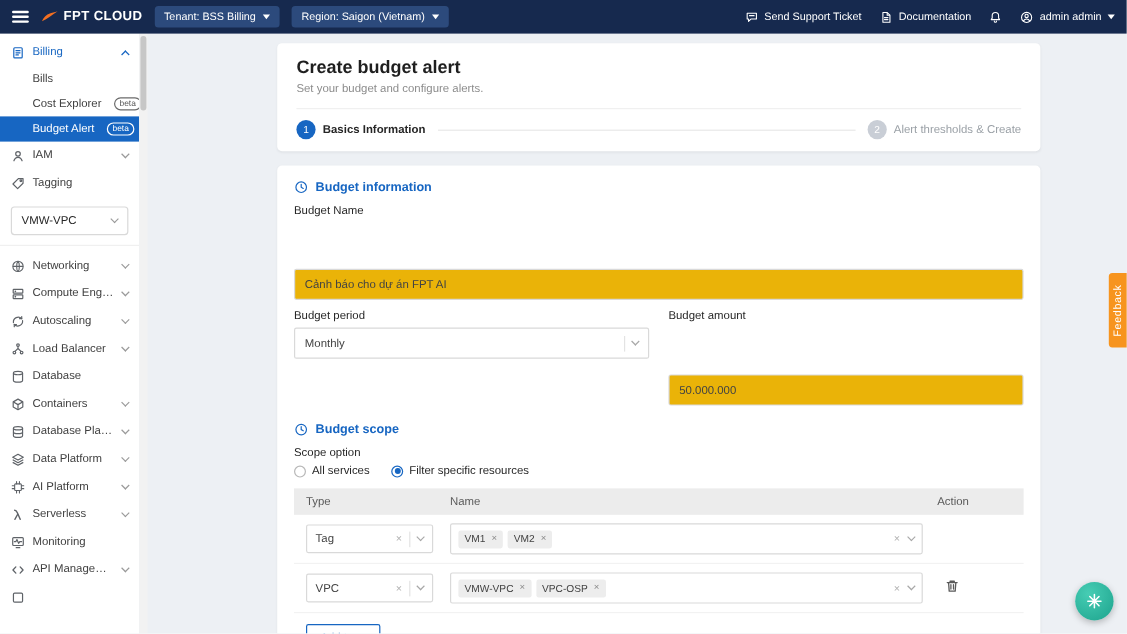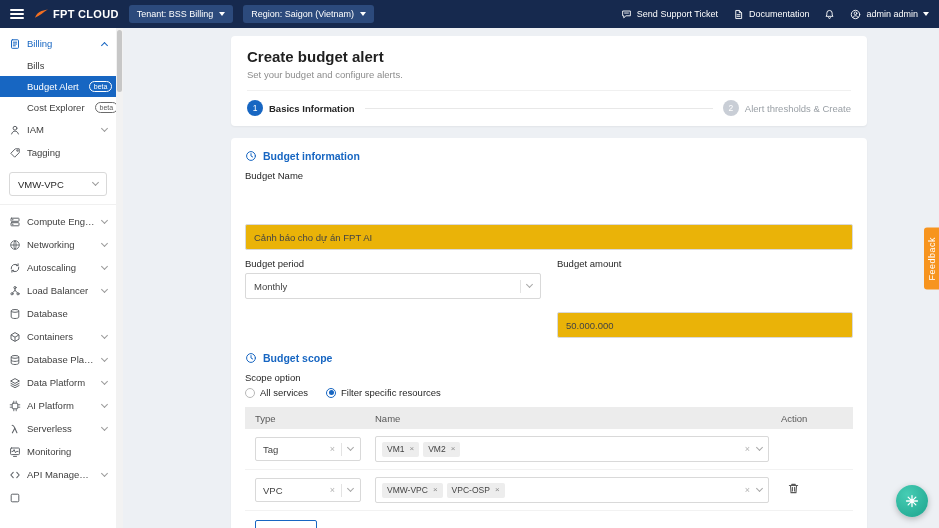--- a/index.html
+++ b/index.html
@@ -223,30 +223,30 @@
         </svg>
     </span>
     <span class="lbl">Billing</span>
     <span class="chev up"></span>
   </div>
 
   <div class="side-item sub">
     <span class="lbl">Bills</span>
   </div>
 
+  <div class="side-item sub">
+    <span class="lbl">Cost Explorer</span>
+    <span class="badge">beta</span>
+  </div>
+
   <div class="side-item sub selected">
     <span class="lbl">Budget Alert</span>
     <span class="badge">beta</span>
   </div>
 
-  <div class="side-item sub">
-    <span class="lbl">Cost Explorer</span>
-    <span class="badge">beta</span>
-  </div>
-
   <div class="side-item">
     <span class="icon">
       <svg viewBox="0 0 12 12" fill="none" stroke="currentColor" stroke-width="1" stroke-linecap="round">
           <circle cx="6" cy="4.2" r="1.9"></circle>
           <path d="M2.6 10c.6-1.9 1.9-2.9 3.4-2.9S8.8 8.1 9.4 10"></path>
         </svg>
     </span>
     <span class="lbl">IAM</span>
     <span class="chev"></span>
   </div>
@@ -261,41 +261,41 @@
     <span class="lbl">Tagging</span>
   </div>
 
   <div class="vpc-select">
     <span class="lbl">VMW-VPC</span>
     <span class="chev"></span>
   </div>
 
   <div class="side-divider"></div>
 
+
+  <div class="side-item">
+    <span class="icon">
+      <svg viewBox="0 0 12 12" fill="none" stroke="currentColor" stroke-width="0.9">
+          <circle cx="6" cy="6" r="4.3"></circle>
+          <path d="M1.7 6h8.6M6 1.7c-1.5 1.4-1.5 7.2 0 8.6M6 1.7c1.5 1.4 1.5 7.2 0 8.6"></path>
+        </svg>
+    </span>
+    <span class="lbl">Networking</span>
+    <span class="chev"></span>
+  </div>
 
   <div class="side-item">
     <span class="icon">
       <svg viewBox="0 0 12 12" fill="none" stroke="currentColor" stroke-width="1" stroke-linecap="round">
           <rect x="2" y="2.2" width="8" height="3.1" rx="0.5"></rect>
           <rect x="2" y="6.7" width="8" height="3.1" rx="0.5"></rect>
           <path d="M3.8 3.75h.01M3.8 8.25h.01" stroke-width="1.4"></path>
         </svg>
     </span>
     <span class="lbl">Compute Engine</span>
-    <span class="chev"></span>
-  </div>
-
-  <div class="side-item">
-    <span class="icon">
-      <svg viewBox="0 0 12 12" fill="none" stroke="currentColor" stroke-width="0.9">
-          <circle cx="6" cy="6" r="4.3"></circle>
-          <path d="M1.7 6h8.6M6 1.7c-1.5 1.4-1.5 7.2 0 8.6M6 1.7c1.5 1.4 1.5 7.2 0 8.6"></path>
-        </svg>
-    </span>
-    <span class="lbl">Networking</span>
     <span class="chev"></span>
   </div>
 
   <div class="side-item">
     <span class="icon">
       <svg viewBox="0 0 12 12" fill="none" stroke="currentColor" stroke-width="1" stroke-linecap="round" stroke-linejoin="round">
           <path d="M2.2 6.8a4 4 0 0 1 6.9-3.2M9.8 5.2a4 4 0 0 1-6.9 3.2"></path>
           <path d="M9.1 1.8v1.8H7.3M2.9 10.2V8.4h1.8"></path>
         </svg>
     </span>

